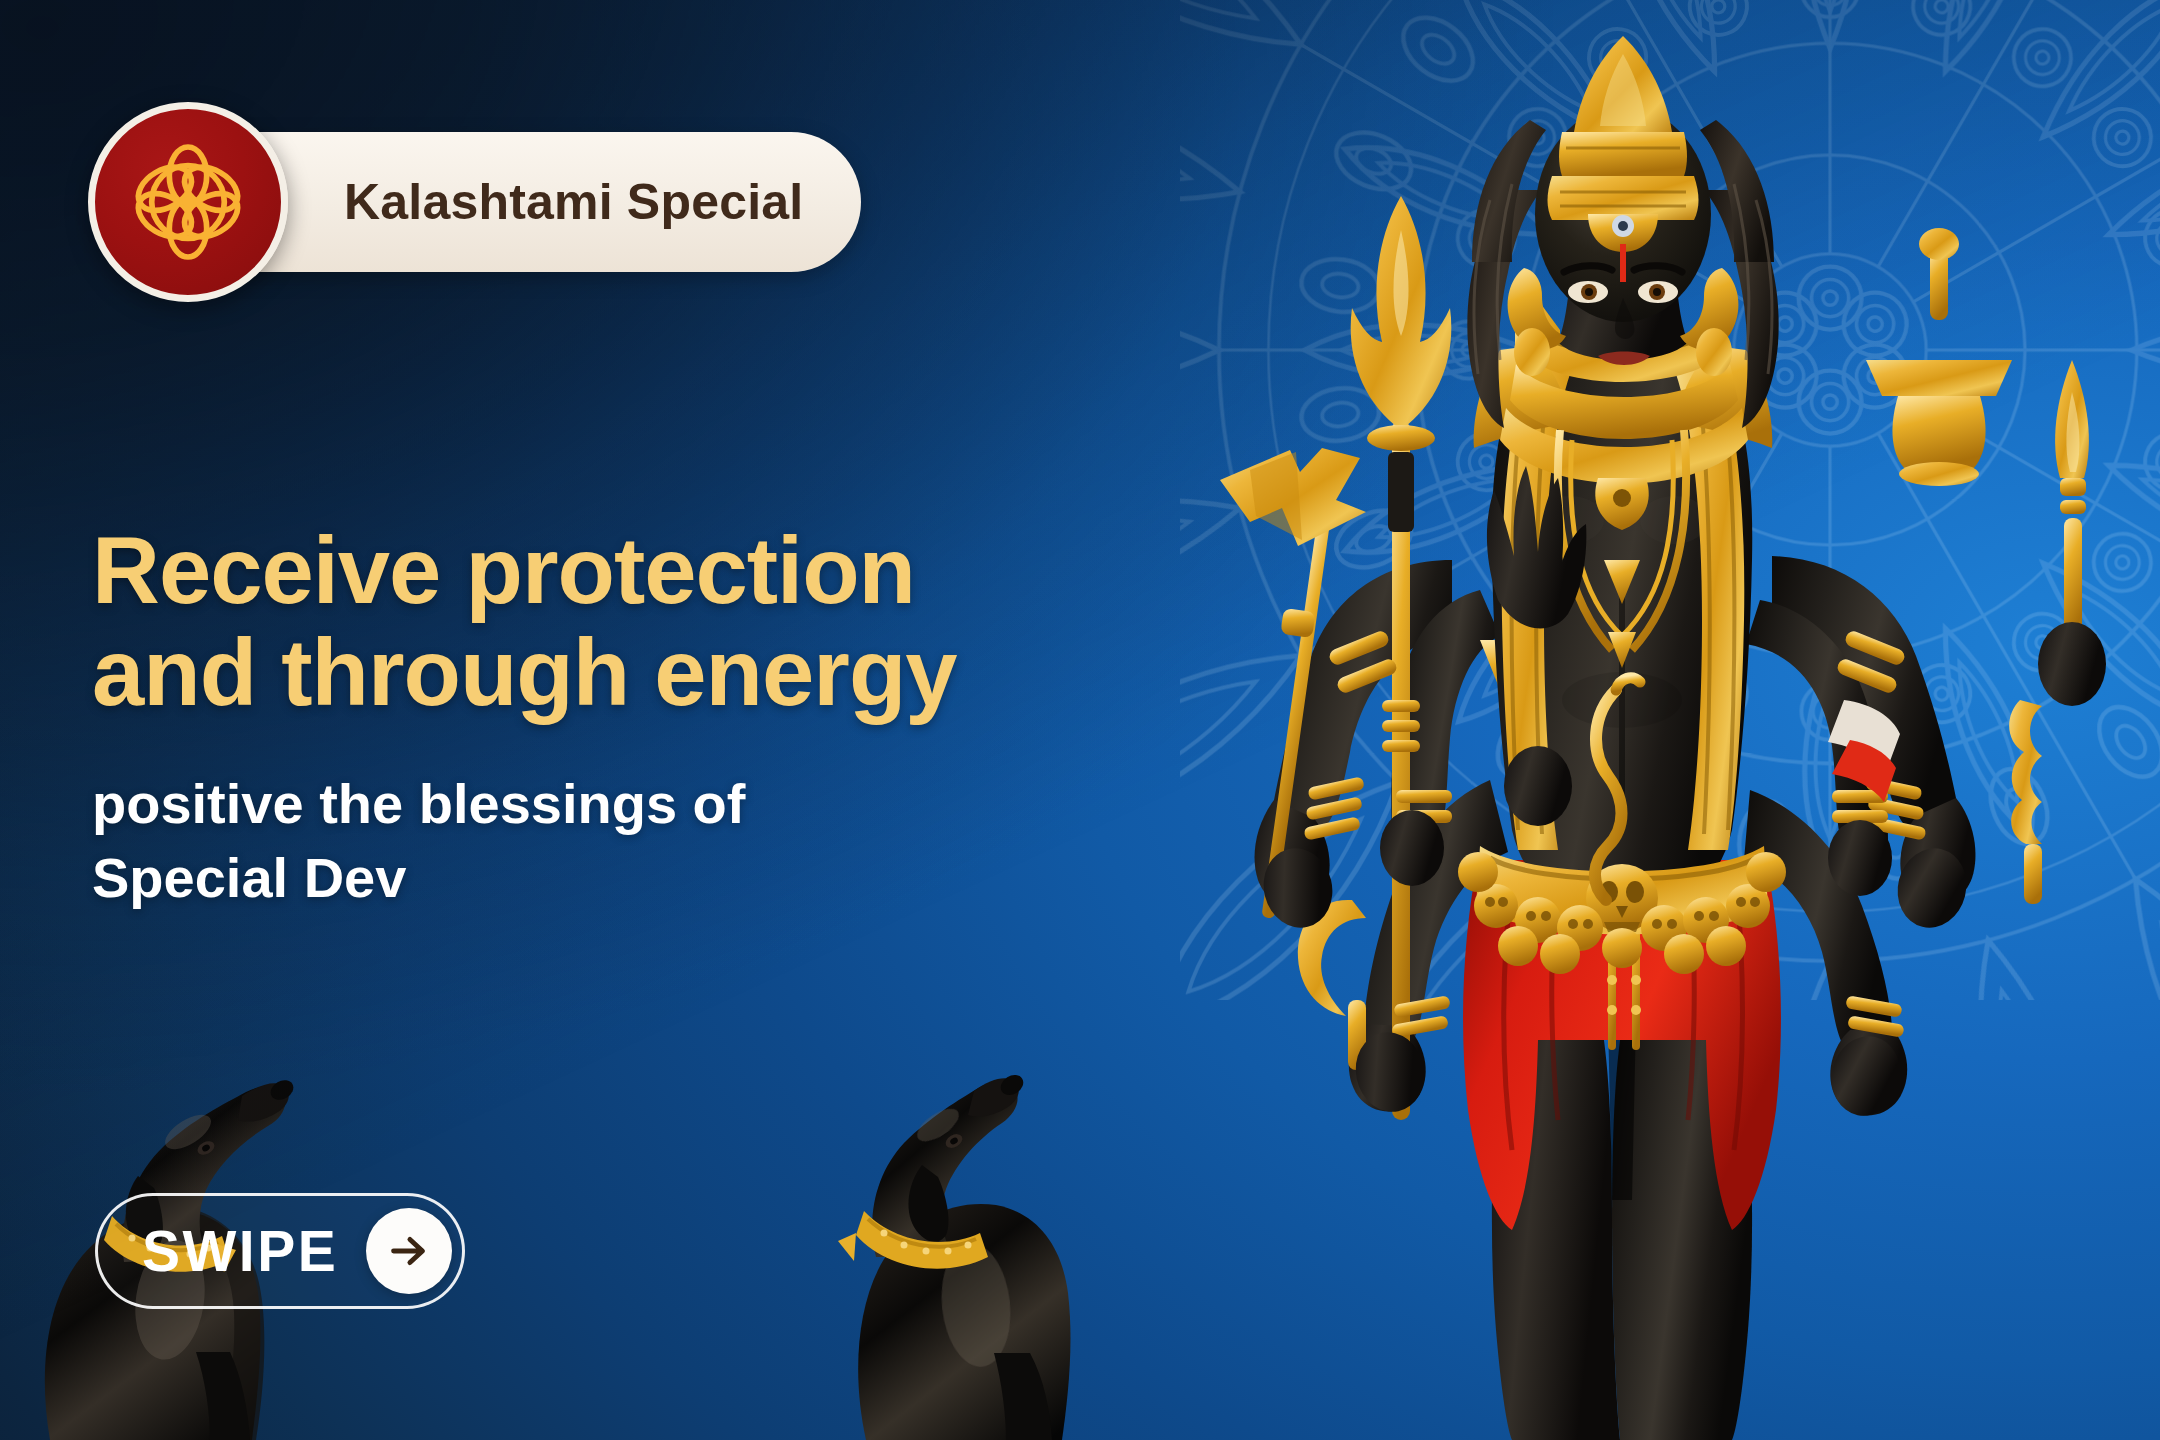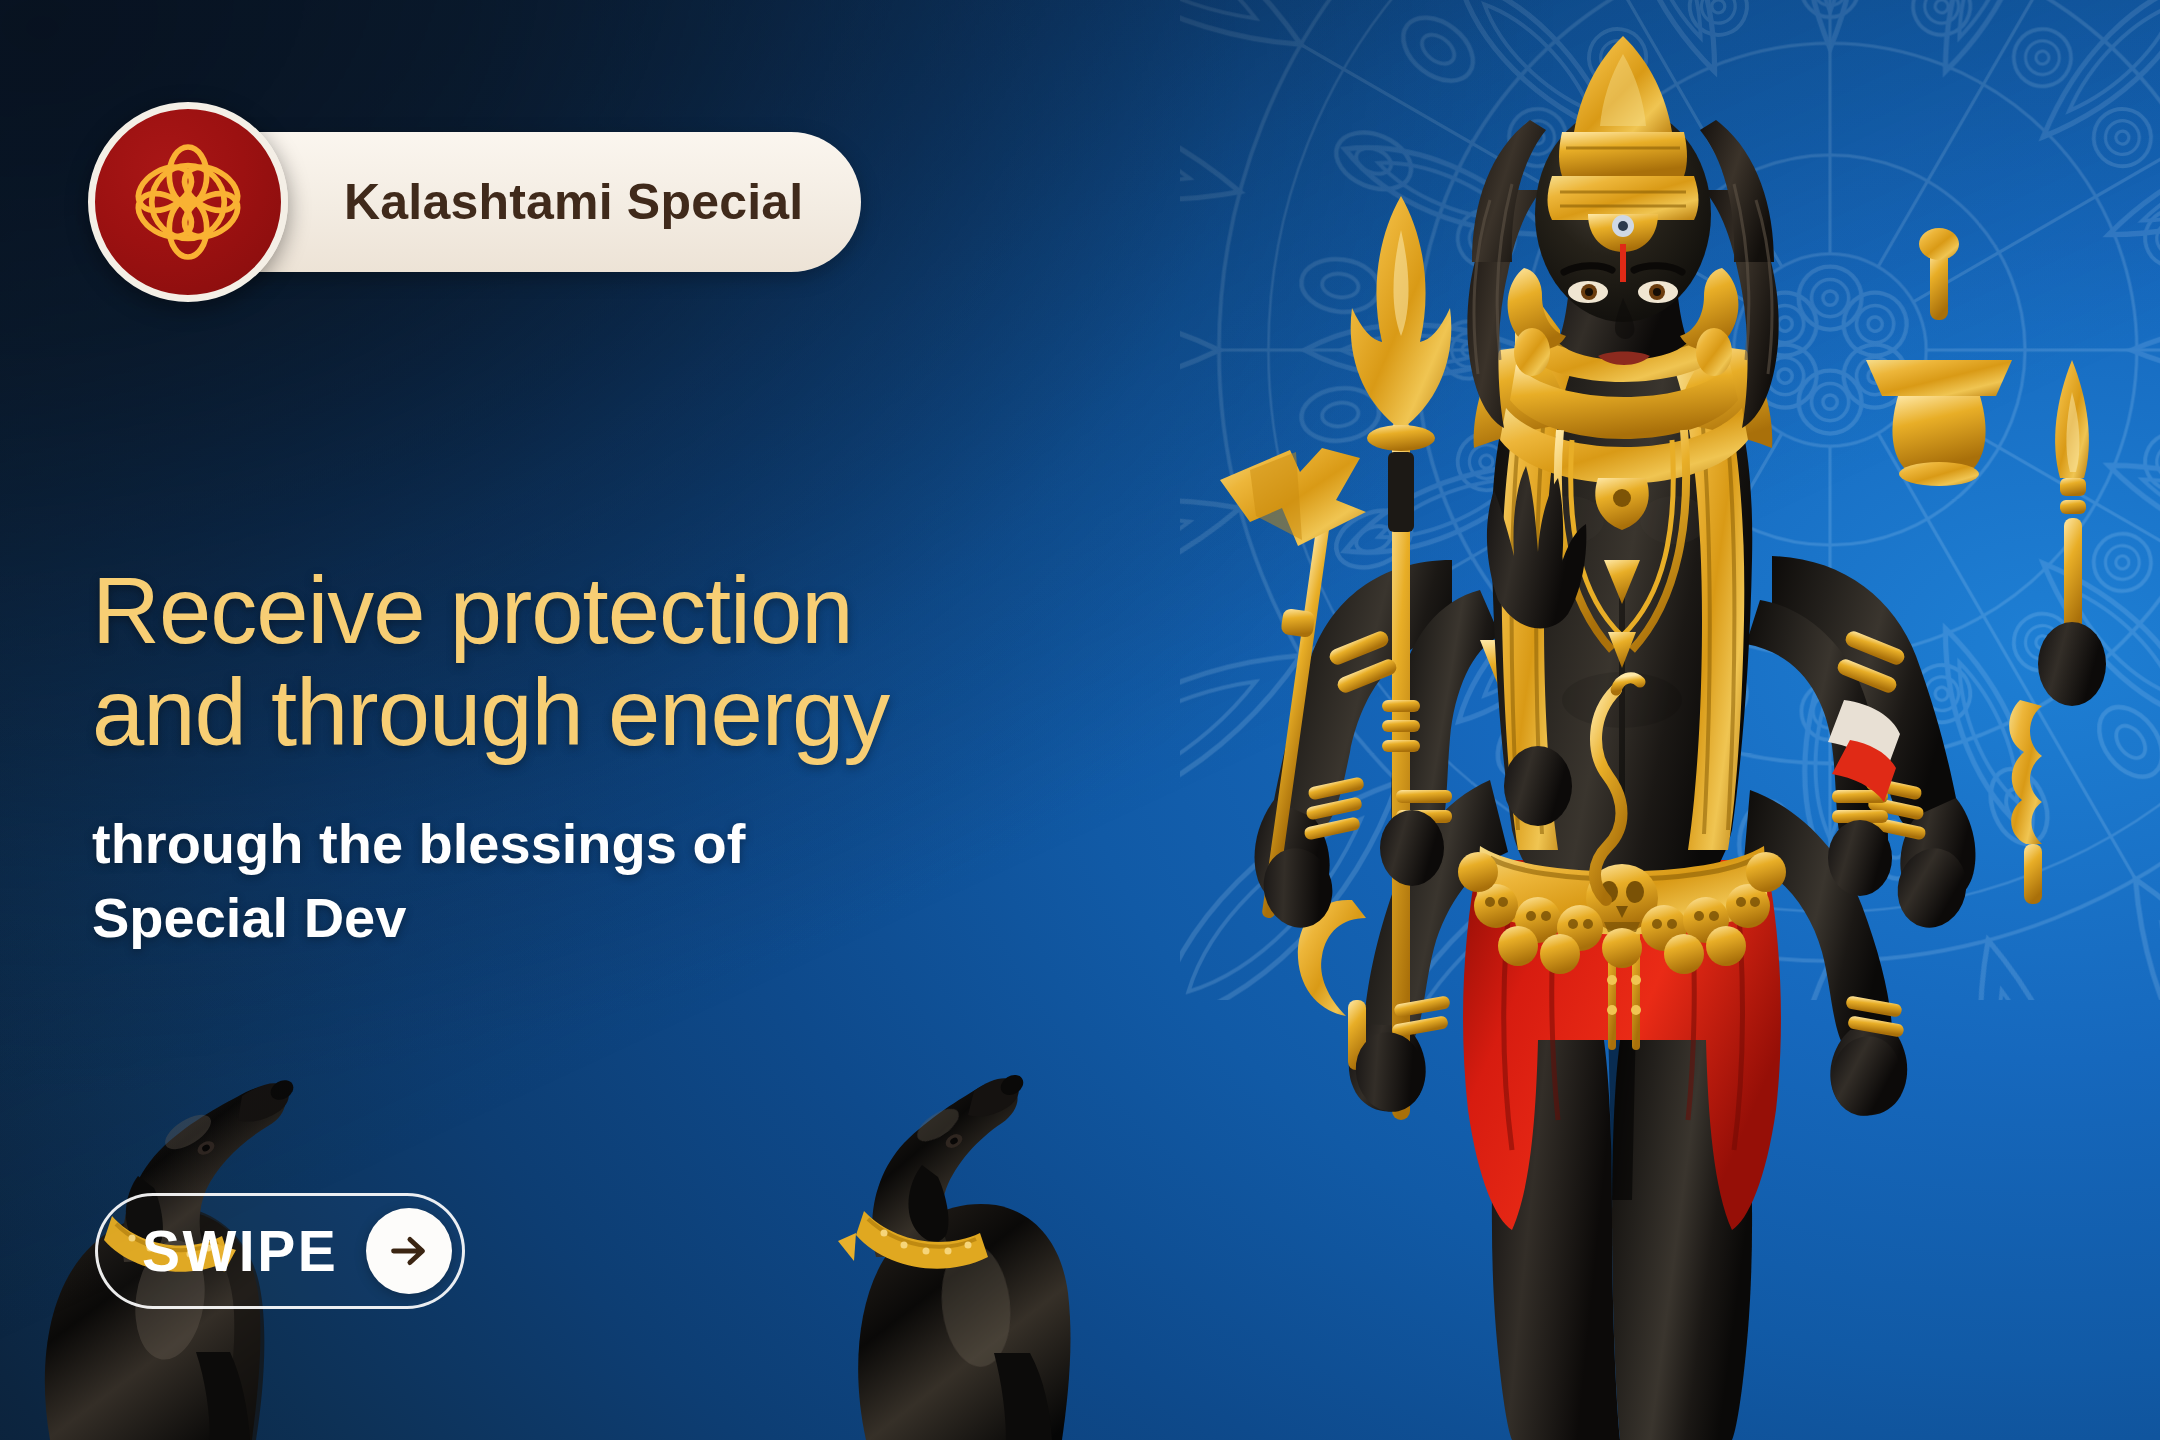--- a/index.html
+++ b/index.html
@@ -59,25 +59,24 @@
     width:200px; height:200px; border-radius:50%;
     background:radial-gradient(circle at 38% 32%, #a81616 0%, #9c1111 45%, #860d0d 100%);
     border:7px solid #f4efe6;
     display:flex; align-items:center; justify-content:center;
     box-shadow:0 6px 22px rgba(0,0,0,0.40);
   }
 
   
   .copy { position:absolute; left:92px; top:520px; width:1010px; z-index:40; }
   .headline {
-    font-size:94px; line-height:1.08; font-weight:400;
+    font-size:94px; line-height:1.08; font-weight:700;
     color:#f7ce74;
     text-shadow:0 3px 10px rgba(0,0,0,0.35);
     letter-spacing:-1px;
-    margin-top:40px;
   }
   .headline .l2 { display:block; }
   .subcopy {
     margin-top:44px;
     font-size:56px; line-height:1.32; font-weight:700;
     color:#ffffff;
     text-shadow:0 2px 8px rgba(0,0,0,0.35);
   }
   .subcopy .s2 { display:block; }
 
@@ -747,21 +746,21 @@
       </svg>
     </div>
   </div>
 
   <div class="copy">
     <h1 class="headline">
       <span>Receive protection</span>
       <span class="l2">and through energy</span>
     </h1>
     <p class="subcopy">
-      <span>through the blessings of</span>
+      <span>positive the blessings of</span>
       <span class="s2">Special Dev</span>
     </p>
   </div>
 
   <div class="swipe">
     <span class="swipe-label">SWIPE</span>
     <span class="swipe-circle">
       <svg width="46" height="46" viewBox="0 0 24 24">
         <path d="M4 12 H18 M12.5 6 L19 12 L12.5 18" fill="none" stroke="#3b2512" stroke-width="2.6" stroke-linecap="round" stroke-linejoin="round"></path>
       </svg>

